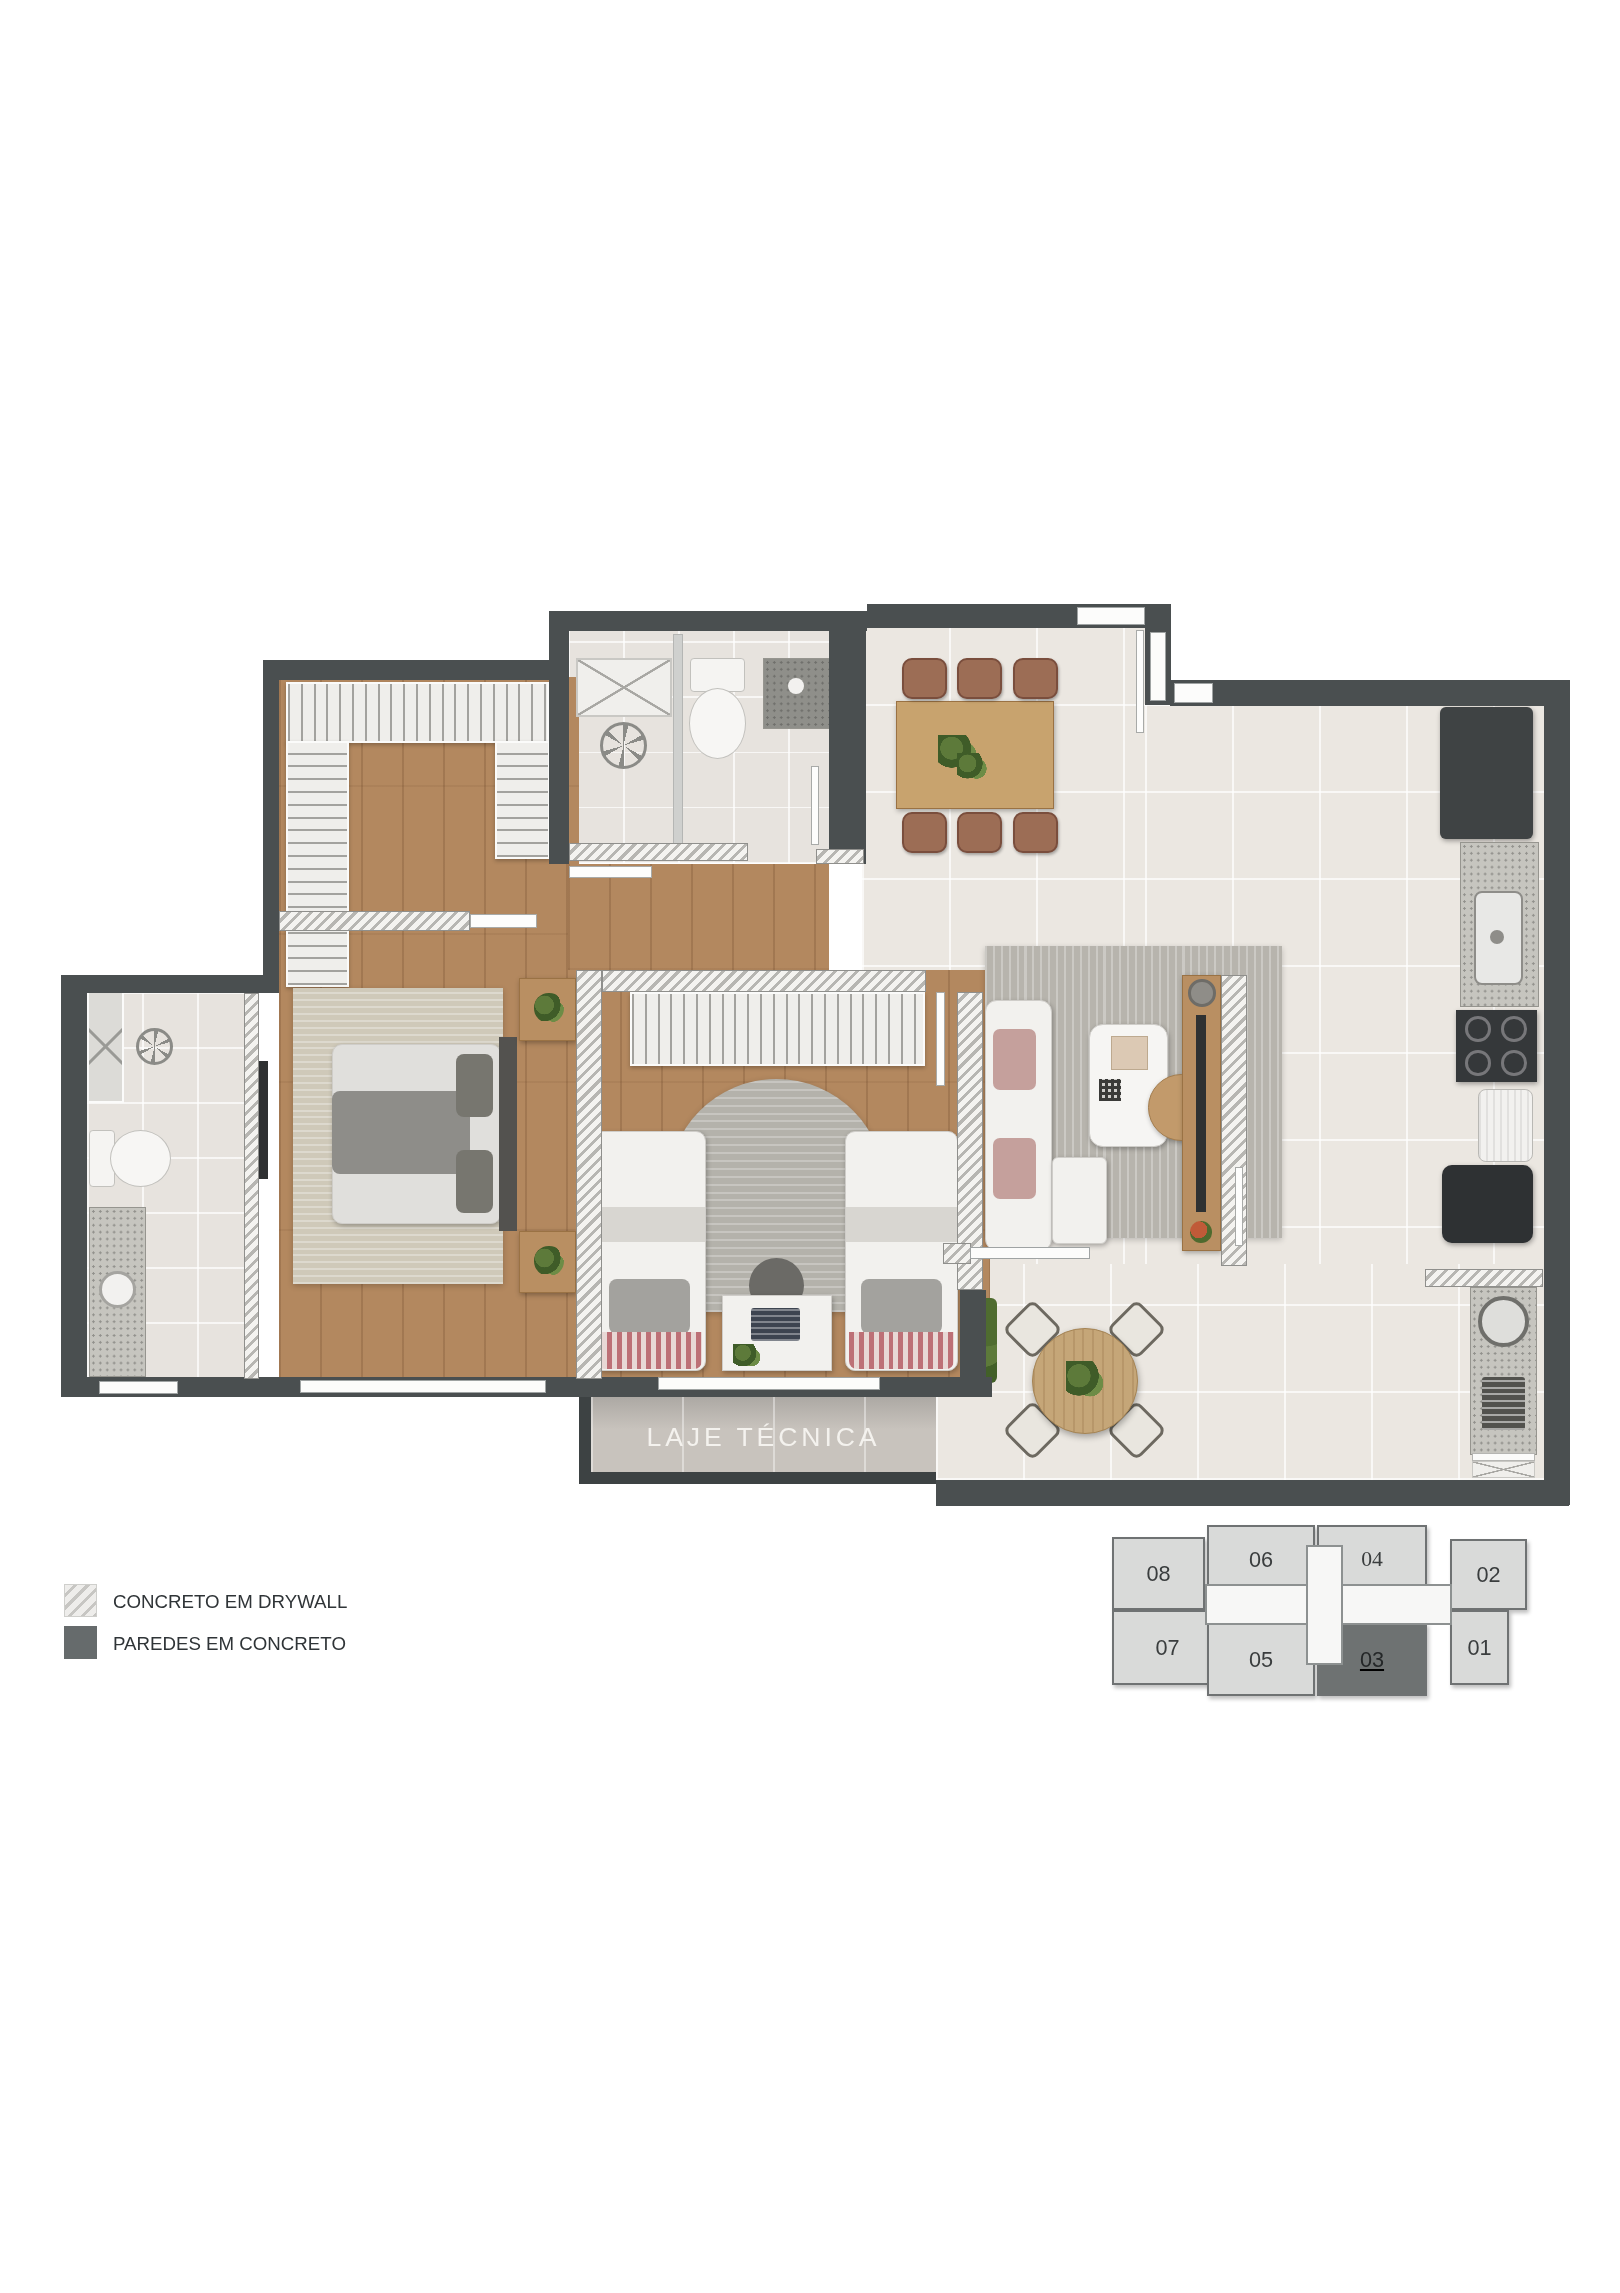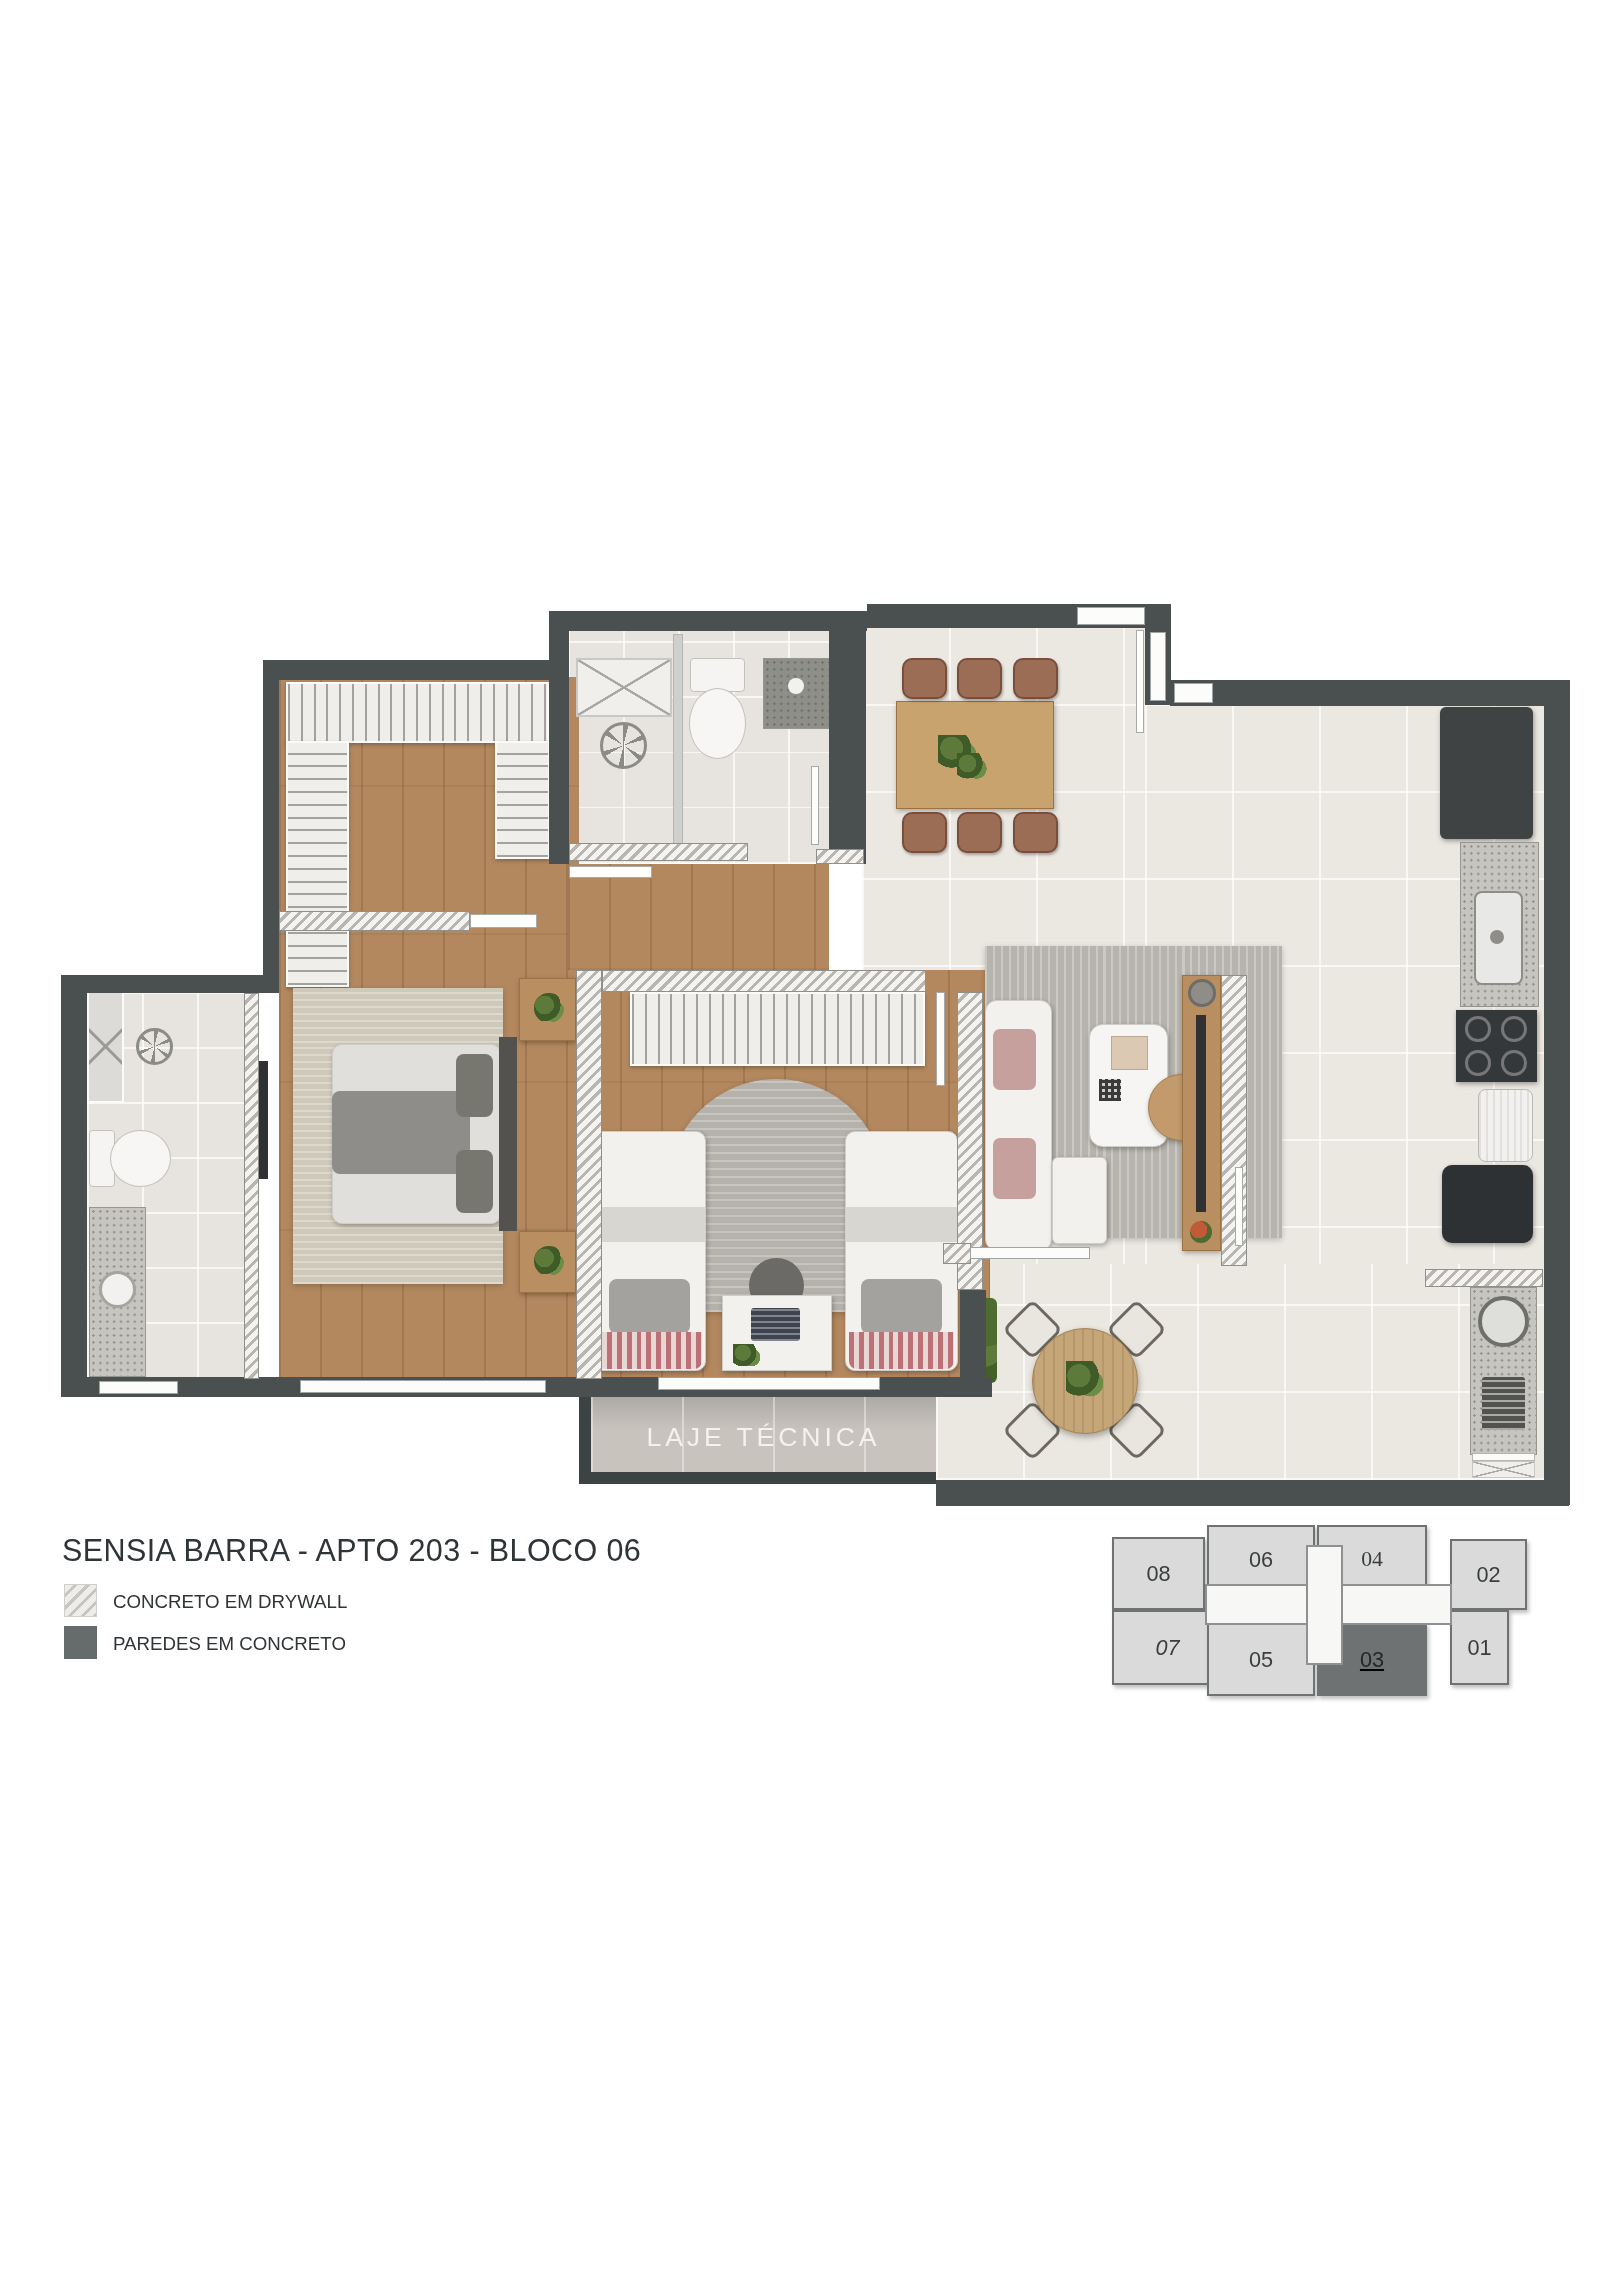--- a/index.html
+++ b/index.html
@@ -225,21 +225,20 @@
     <div class="ab win" style="left:658px;top:1377px;width:222px;height:12.8px;"></div>
     <div class="ab win" style="left:970px;top:1247px;width:120px;height:11.8px;"></div>
     <div class="ab leaf" style="left:811px;top:766px;width:7.9px;height:79px;"></div>
     <div class="ab leaf" style="left:1136px;top:630px;width:7.9px;height:103px;"></div>
     <div class="ab leaf" style="left:569px;top:866px;width:83px;height:11.8px;"></div>
     <div class="ab leaf" style="left:470px;top:914px;width:67px;height:13.8px;"></div>
     <div class="ab leaf" style="left:936px;top:992px;width:8.9px;height:94px;"></div>
     <div class="ab leaf" style="left:1235px;top:1167px;width:7.9px;height:79px;"></div>
   </div>
 
-  <div class="ab title" style="left:62px;top:1533px;">SENSIA BARRA - APTO 203 - BLOCO 06</div>
 
   <div class="ab" style="left:62px;top:1582px;width:493px;height:89px;">
     <div class="ab sw-dry" style="left:2px;top:2px;width:33px;height:33px;"></div>
     <div class="ab leg-label" style="left:51px;top:8.9px;">CONCRETO EM DRYWALL</div>
     <div class="ab sw-con" style="left:2px;top:44px;width:33px;height:33px;"></div>
     <div class="ab leg-label" style="left:51px;top:51px;">PAREDES EM CONCRETO</div>
   </div>
 
   <div class="ab" style="left:12px;top:0;width:1620px;height:2293px;">
     <div class="ab unit" style="left:1100px;top:1537px;width:93px;height:73px;">
@@ -247,21 +246,21 @@
     </div>
     <div class="ab unit" style="left:1195px;top:1525px;width:108px;height:69px;">
       <span class="unit-label">06</span>
     </div>
     <div class="ab unit" style="left:1305px;top:1525px;width:110px;height:69px;font-family:Liberation Serif, serif;">
       <span class="unit-label">04</span>
     </div>
     <div class="ab unit" style="left:1438px;top:1539px;width:77px;height:71px;">
       <span class="unit-label">02</span>
     </div>
-    <div class="ab unit" style="left:1100px;top:1610px;width:111px;height:75px;font-style:italic;">
+    <div class="ab unit" style="left:1100px;top:1610px;width:111px;height:75px;">
       <span class="unit-label">07</span>
     </div>
     <div class="ab unit" style="left:1195px;top:1623px;width:108px;height:73px;">
       <span class="unit-label">05</span>
     </div>
     <div class="ab unit unit-dark" style="left:1305px;top:1623px;width:110px;height:73px;text-decoration:underline;">
       <span class="unit-label">03</span>
     </div>
     <div class="ab unit" style="left:1438px;top:1610px;width:59px;height:75px;align-items:center;">
       <span class="unit-label">01</span>

